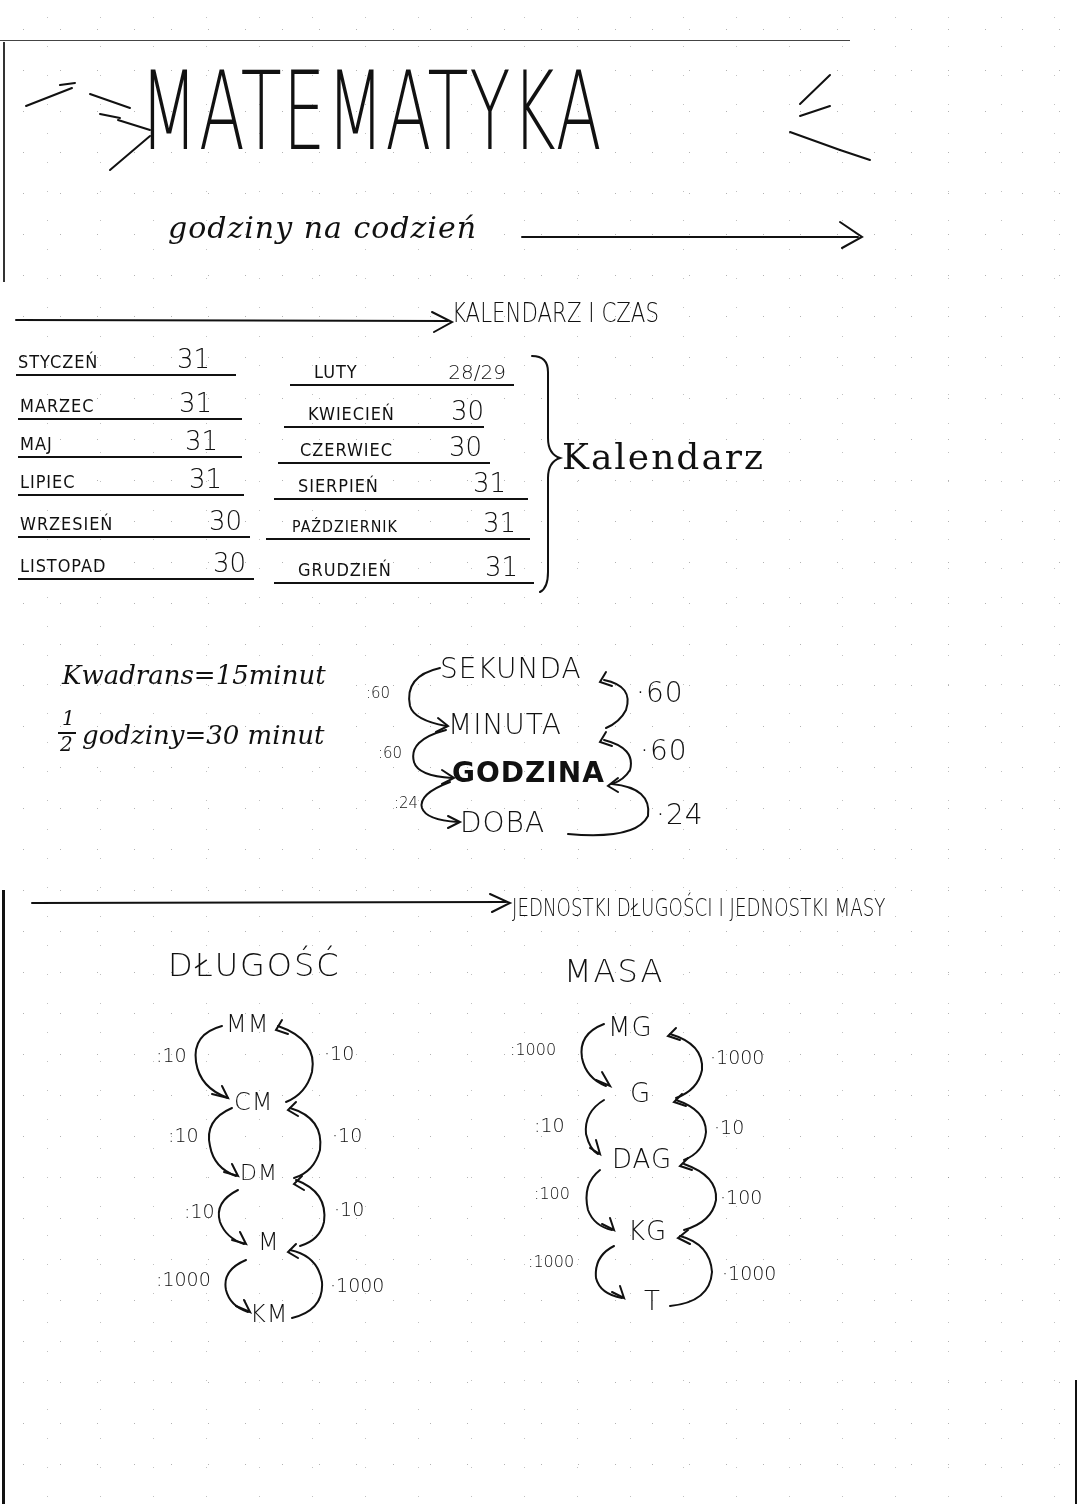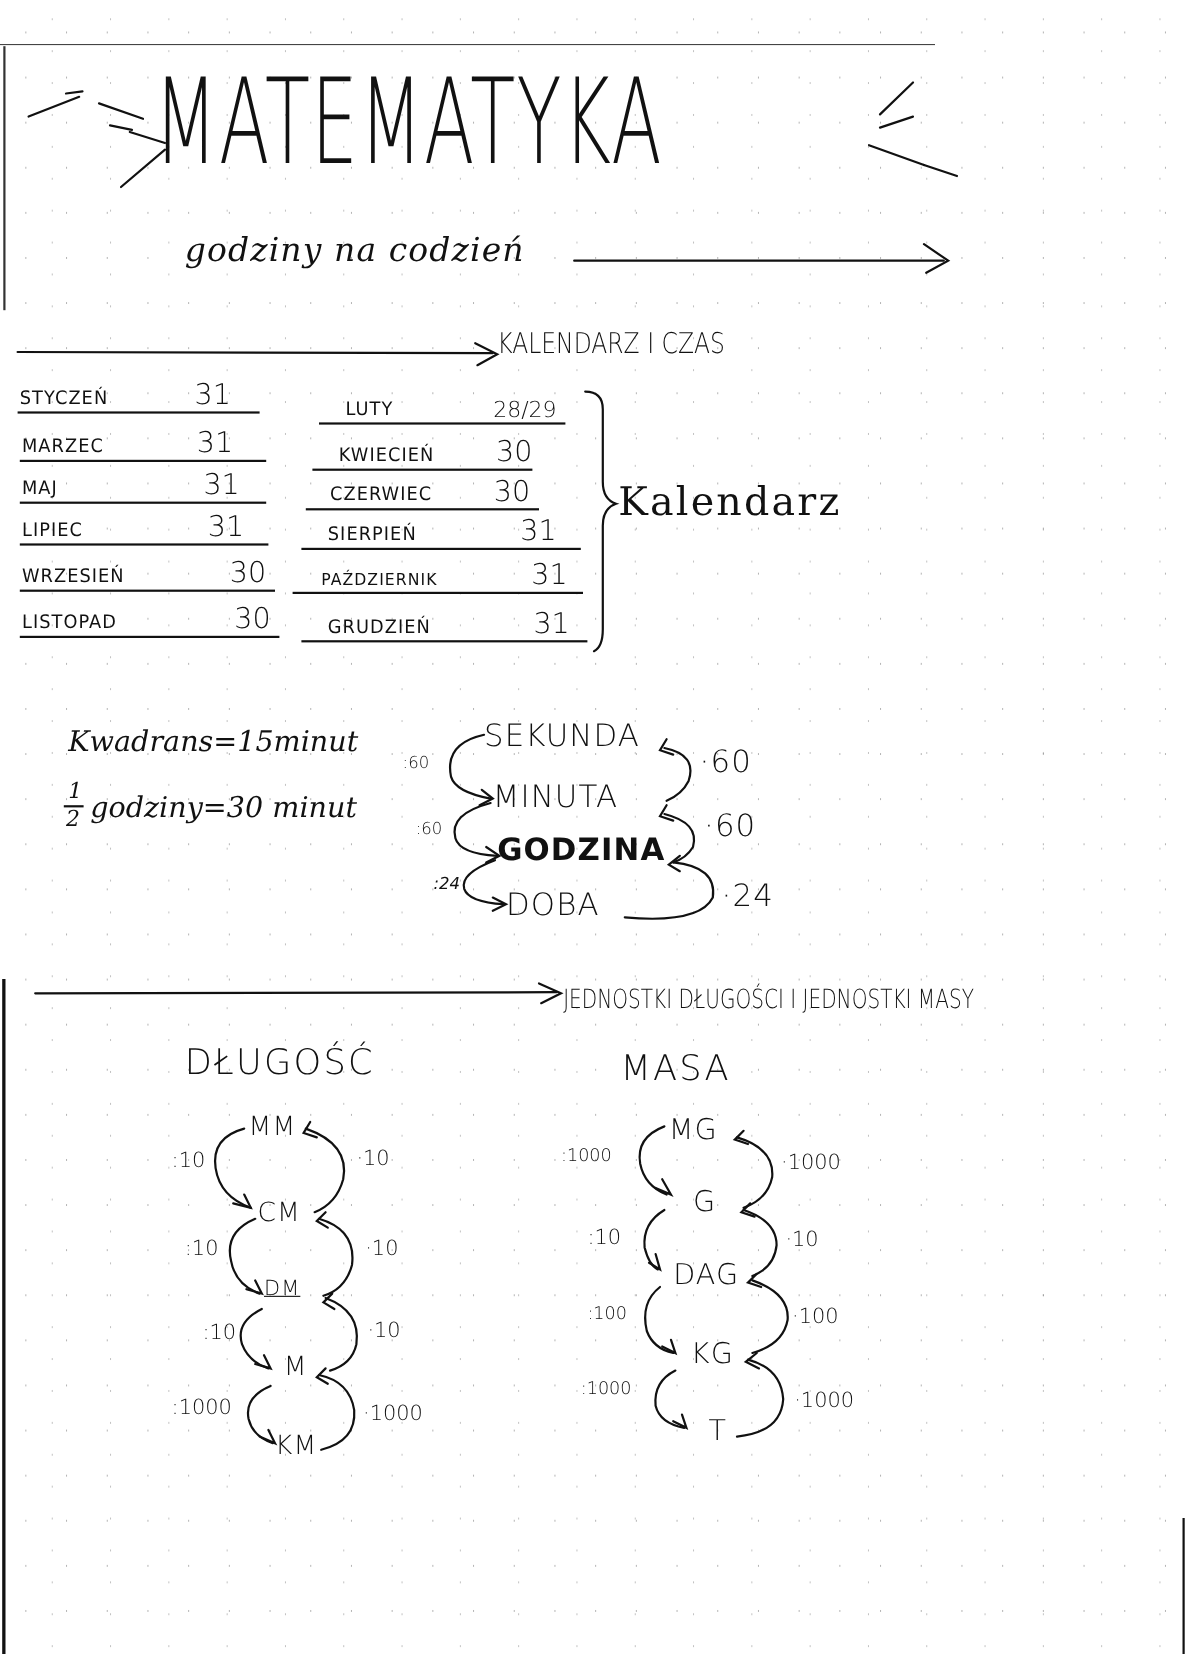--- a/index.html
+++ b/index.html
@@ -117,35 +117,35 @@
   <span class="abs note" style="left:24px;top:14px;white-space:nowrap;">godziny=30 minut</span>
 </div>
 
 <div>
   <span class="abs unit" style="left:440px;top:652px;">SEKUNDA</span>
   <span class="abs unit" style="left:448px;top:708px;">MINUTA</span>
   <span class="abs unit" style="left:452px;top:756px;font-weight:bold;">GODZINA</span>
   <span class="abs unit" style="left:460px;top:806px;">DOBA</span>
   <span class="abs conv-sm" style="left:366px;top:684px;">:60</span>
   <span class="abs conv-sm" style="left:378px;top:744px;">:60</span>
-  <span class="abs conv-sm" style="left:394px;top:794px;font-style:italic;">:24</span>
+  <span class="abs conv-sm" style="left:394px;top:794px;">:24</span>
   <span class="abs unit" style="left:636px;top:676px;">·60</span>
   <span class="abs unit" style="left:640px;top:734px;">·60</span>
   <span class="abs unit" style="left:656px;top:798px;">·24</span>
 </div>
 
 <div class="abs section-head hand" style="left:512px;top:894px;font-size:24px;transform:scaleX(0.76);">JEDNOSTKI DŁUGOŚCI I JEDNOSTKI MASY</div>
 
 <div class="abs sub-head" style="left:168px;top:946px;text-align:center;">DŁUGOŚĆ</div>
 <div class="abs sub-head" style="left:564px;top:952px;">MASA</div>
 
 <div>
   <span class="abs unit" style="left:226px;top:1010px;font-size:24px;">MM</span>
   <span class="abs unit" style="left:234px;top:1088px;font-size:24px;">CM</span>
-  <span class="abs unit" style="left:240px;top:1160px;font-size:19px;text-decoration:underline;">DM</span>
+  <span class="abs unit" style="left:240px;top:1160px;font-size:22px;">DM</span>
   <span class="abs unit" style="left:258px;top:1228px;font-size:24px;">M</span>
   <span class="abs unit" style="left:250px;top:1300px;font-size:24px;">KM</span>
   <span class="abs conv" style="left:156px;top:1044px;">:10</span>
   <span class="abs conv" style="left:168px;top:1124px;">:10</span>
   <span class="abs conv" style="left:184px;top:1200px;">:10</span>
   <span class="abs conv" style="left:156px;top:1268px;">:1000</span>
   <span class="abs conv" style="left:324px;top:1042px;">·10</span>
   <span class="abs conv" style="left:332px;top:1124px;">·10</span>
   <span class="abs conv" style="left:334px;top:1198px;">·10</span>
   <span class="abs conv" style="left:330px;top:1274px;">·1000</span>

